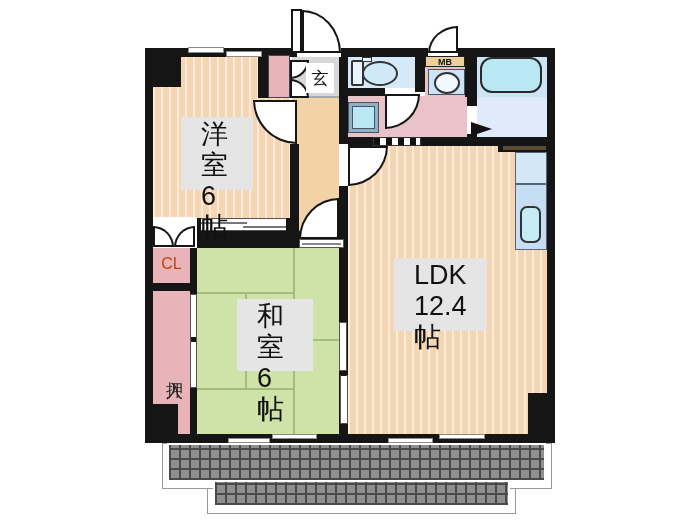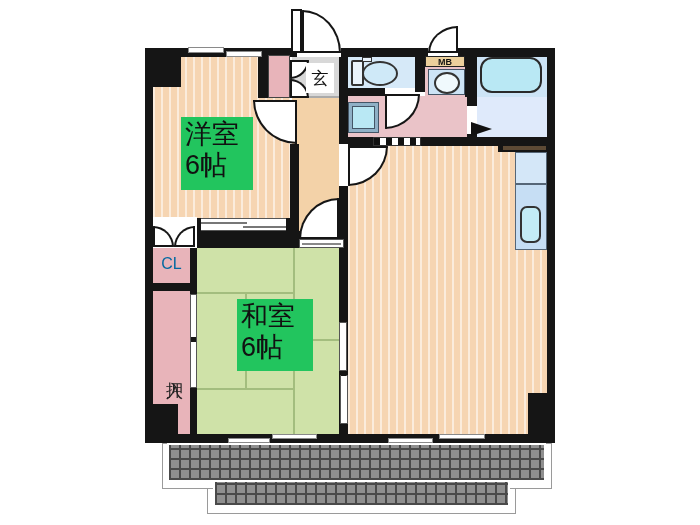--- a/index.html
+++ b/index.html
@@ -14,22 +14,22 @@
   .tline{position:absolute;background:var(--tatami_line,#a3bd7e);}
   .pink{position:absolute;background:var(--closet_pink,#e8b4ba);box-sizing:border-box;}
   .wpink{position:absolute;background:var(--washroom_pink,#eac3c8);box-sizing:border-box;}
   .gray{position:absolute;background:var(--entry_gray,#d8d8d8);box-sizing:border-box;}
   .blue{position:absolute;background:var(--water_blue,#cde4f6);box-sizing:border-box;}
   .disc{position:absolute;background:#fff;border:2px solid var(--wall,#151515);box-sizing:border-box;}
   .tr{border-radius:0 100% 0 0;} .tl{border-radius:100% 0 0 0;}
   .br{border-radius:0 0 100% 0;} .bl{border-radius:0 0 0 100%;}
   .win{position:absolute;background:#fff;border:1px solid #8a8a8a;box-sizing:border-box;}
   .slide{position:absolute;background:#fff;border:1px solid #555;box-sizing:border-box;}
-  .labelbox{position:absolute;background:#22c55e;display:flex;flex-direction:column;
-     justify-content:flex-start;padding:2px 4px;line-height:1.15;box-sizing:border-box;}
+  .labelbox{position:absolute;background:#e5e5e5;display:flex;flex-direction:column;
+     justify-content:space-between;padding:2px 20px;line-height:1.15;box-sizing:border-box;}
   .bgrid{position:absolute;box-sizing:border-box;border:2px solid #fff;
      background:
        repeating-linear-gradient(90deg, var(--balcony_line,#4a4a4a) 0 2px, rgba(0,0,0,0) 2px 10px),
        repeating-linear-gradient(0deg, var(--balcony_line,#4a4a4a) 0 2px, rgba(0,0,0,0) 2px 10px),
        var(--balcony_gray,#8f8f8f);}
   .outline{position:absolute;background:#fff;border:1px solid #9a9a9a;box-sizing:border-box;}
   .fixture{position:absolute;box-sizing:border-box;}
   .txt{position:absolute;box-sizing:border-box;}
 </style>
 </head>
@@ -160,18 +160,22 @@
   <div class="labelbox" style="left:181px;top:117px;width:72px;height:73px;font-size:27px;">
     <span>洋室</span>
     <span>6帖</span>
   </div>
 
   <div class="labelbox" style="left:237px;top:299px;width:76px;height:72px;font-size:27px;">
     <span>和室</span>
     <span>6帖</span>
   </div>
 
+  <div class="labelbox" style="left:394px;top:258px;width:93px;height:73px;font-size:27px;">
+    <span>LDK</span>
+    <span>12.4帖</span>
+  </div>
 
-  <div class="txt" style="left:153px;top:255px;width:37px;text-align:center;font-size:16px;color:#0369a1;">CL</div>
+  <div class="txt" style="left:153px;top:255px;width:37px;text-align:center;font-size:16px;color:#c2410c;">CL</div>
 
   <div class="txt" style="left:158px;top:330px;width:28px;height:76px;writing-mode:vertical-rl;text-align:center;font-size:17px;color:#222;">押入</div>
 
 </div>
 
 </body></html>

